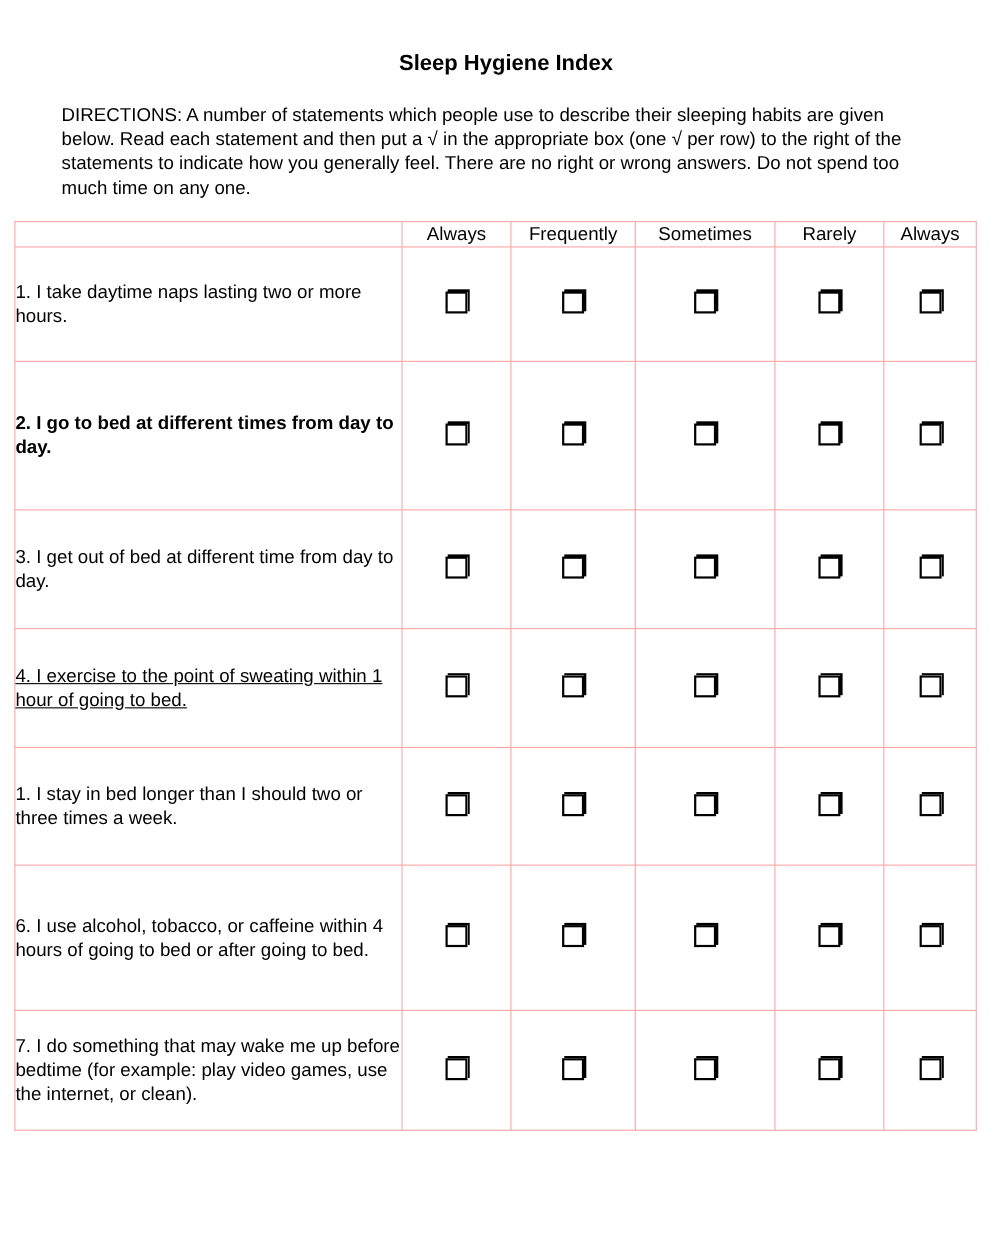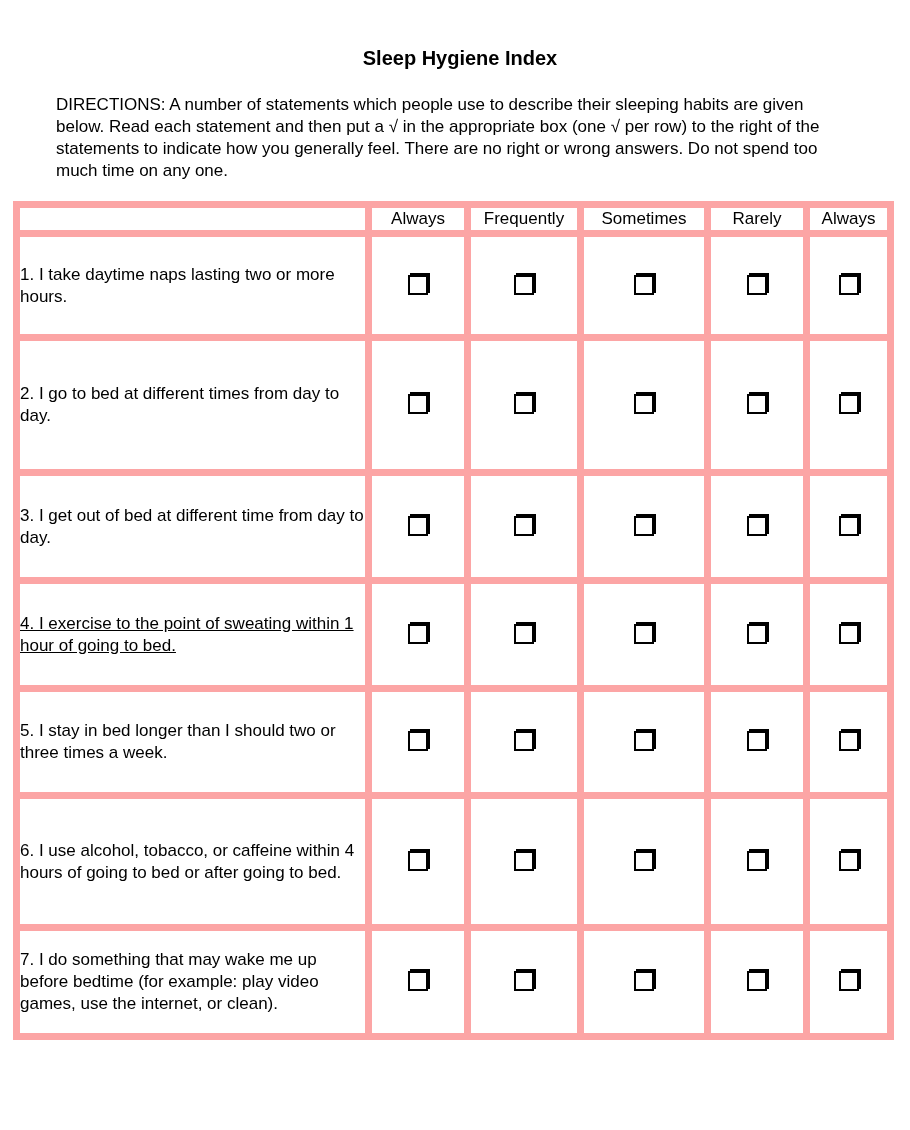--- a/index.html
+++ b/index.html
@@ -1,21 +1,21 @@
 <!DOCTYPE html>
 <html><head>
 <meta charset="utf-8">
 <style>
   html, body { margin: 0; padding: 0; background: #ffffff; }
   body { width: 910px; height: 1130px; position: relative; font-family: "Liberation Sans", sans-serif; color: #000; overflow: hidden; }
   .title { position: absolute; top: 47px; left: 10px; width: 900px; text-align: center; font-size: 20px; font-weight: bold; }
   .directions { position: absolute; top: 94px; left: 56px; width: 790px; font-size: 17px; line-height: 22px; }
   .directions b { font-weight: normal; }
   table.sheet { position: absolute; top: 201px; left: 13px; border-collapse: collapse; table-layout: fixed; width: 875px; }
-  table.sheet td, table.sheet th { border: 7px solid #fca5a5; padding: 0; }
+  table.sheet td, table.sheet th { border: 1px solid #fca5a5; padding: 0; }
   th { font-weight: normal; font-size: 17px; height: 22px; text-align: center; vertical-align: middle; }
   td.stmt { font-size: 17px; line-height: 22px; padding-left: 8px; padding-right: 6px; vertical-align: middle; }
   td.cb { text-align: center; vertical-align: middle; }
   .box { display: inline-block; width: 16px; height: 16px; border: 2px solid #000; position: relative; box-shadow: 2px -2px 0 0 #000; margin-top: 2px; }
   tr.row { height: 107px; }
 </style>
 </head>
 <body>
 
 <div class="title">Sleep Hygiene Index</div>
@@ -43,21 +43,21 @@
   </thead>
   <tbody id="rows">
       <tr class="row" style="height: 104px;">
         <td class="stmt">1. I take daytime naps lasting two or more hours.</td>
         <td class="cb"><span class="box"></span></td>
         <td class="cb"><span class="box"></span></td>
         <td class="cb"><span class="box"></span></td>
         <td class="cb"><span class="box"></span></td>
         <td class="cb"><span class="box"></span></td>
       </tr>
-      <tr class="row" style="height: 135px;">
+      <tr class="row" style="height: 135px; font-weight: bold;">
         <td class="stmt">2. I go to bed at different times from day to day.</td>
         <td class="cb"><span class="box"></span></td>
         <td class="cb"><span class="box"></span></td>
         <td class="cb"><span class="box"></span></td>
         <td class="cb"><span class="box"></span></td>
         <td class="cb"><span class="box"></span></td>
       </tr>
       <tr class="row" style="height: 108px;">
         <td class="stmt">3. I get out of bed at different time from day to day.</td>
         <td class="cb"><span class="box"></span></td>
@@ -68,21 +68,21 @@
       </tr>
       <tr class="row" style="height: 108px; text-decoration: underline;">
         <td class="stmt">4. I exercise to the point of sweating within 1 hour of going to bed.</td>
         <td class="cb"><span class="box"></span></td>
         <td class="cb"><span class="box"></span></td>
         <td class="cb"><span class="box"></span></td>
         <td class="cb"><span class="box"></span></td>
         <td class="cb"><span class="box"></span></td>
       </tr>
       <tr class="row" style="height: 107px;">
-        <td class="stmt">5. I stay in bed longer than I should two or three times a week.</td>
+        <td class="stmt">1. I stay in bed longer than I should two or three times a week.</td>
         <td class="cb"><span class="box"></span></td>
         <td class="cb"><span class="box"></span></td>
         <td class="cb"><span class="box"></span></td>
         <td class="cb"><span class="box"></span></td>
         <td class="cb"><span class="box"></span></td>
       </tr>
       <tr class="row" style="height: 132px;">
         <td class="stmt">6. I use alcohol, tobacco, or caffeine within 4 hours of going to bed or after going to bed.</td>
         <td class="cb"><span class="box"></span></td>
         <td class="cb"><span class="box"></span></td>

